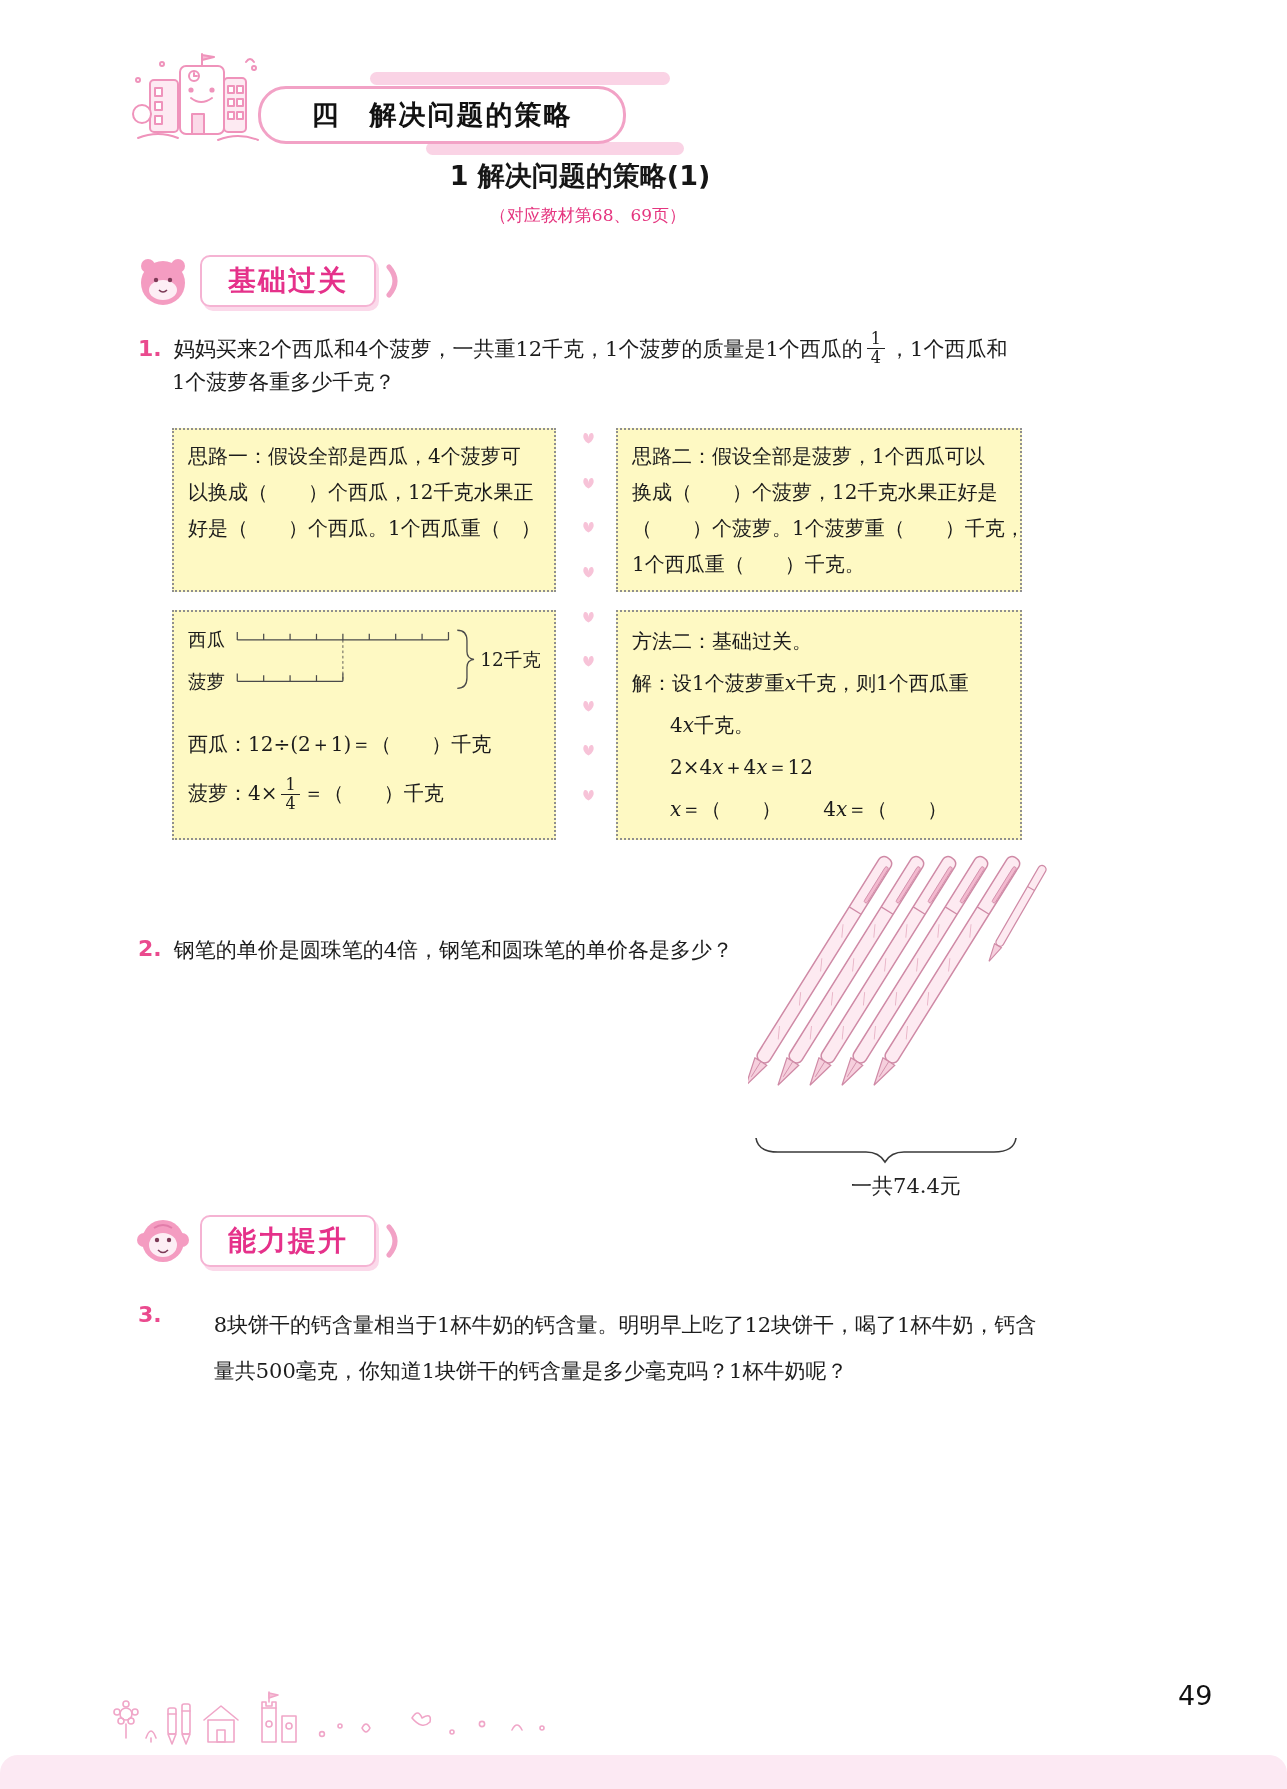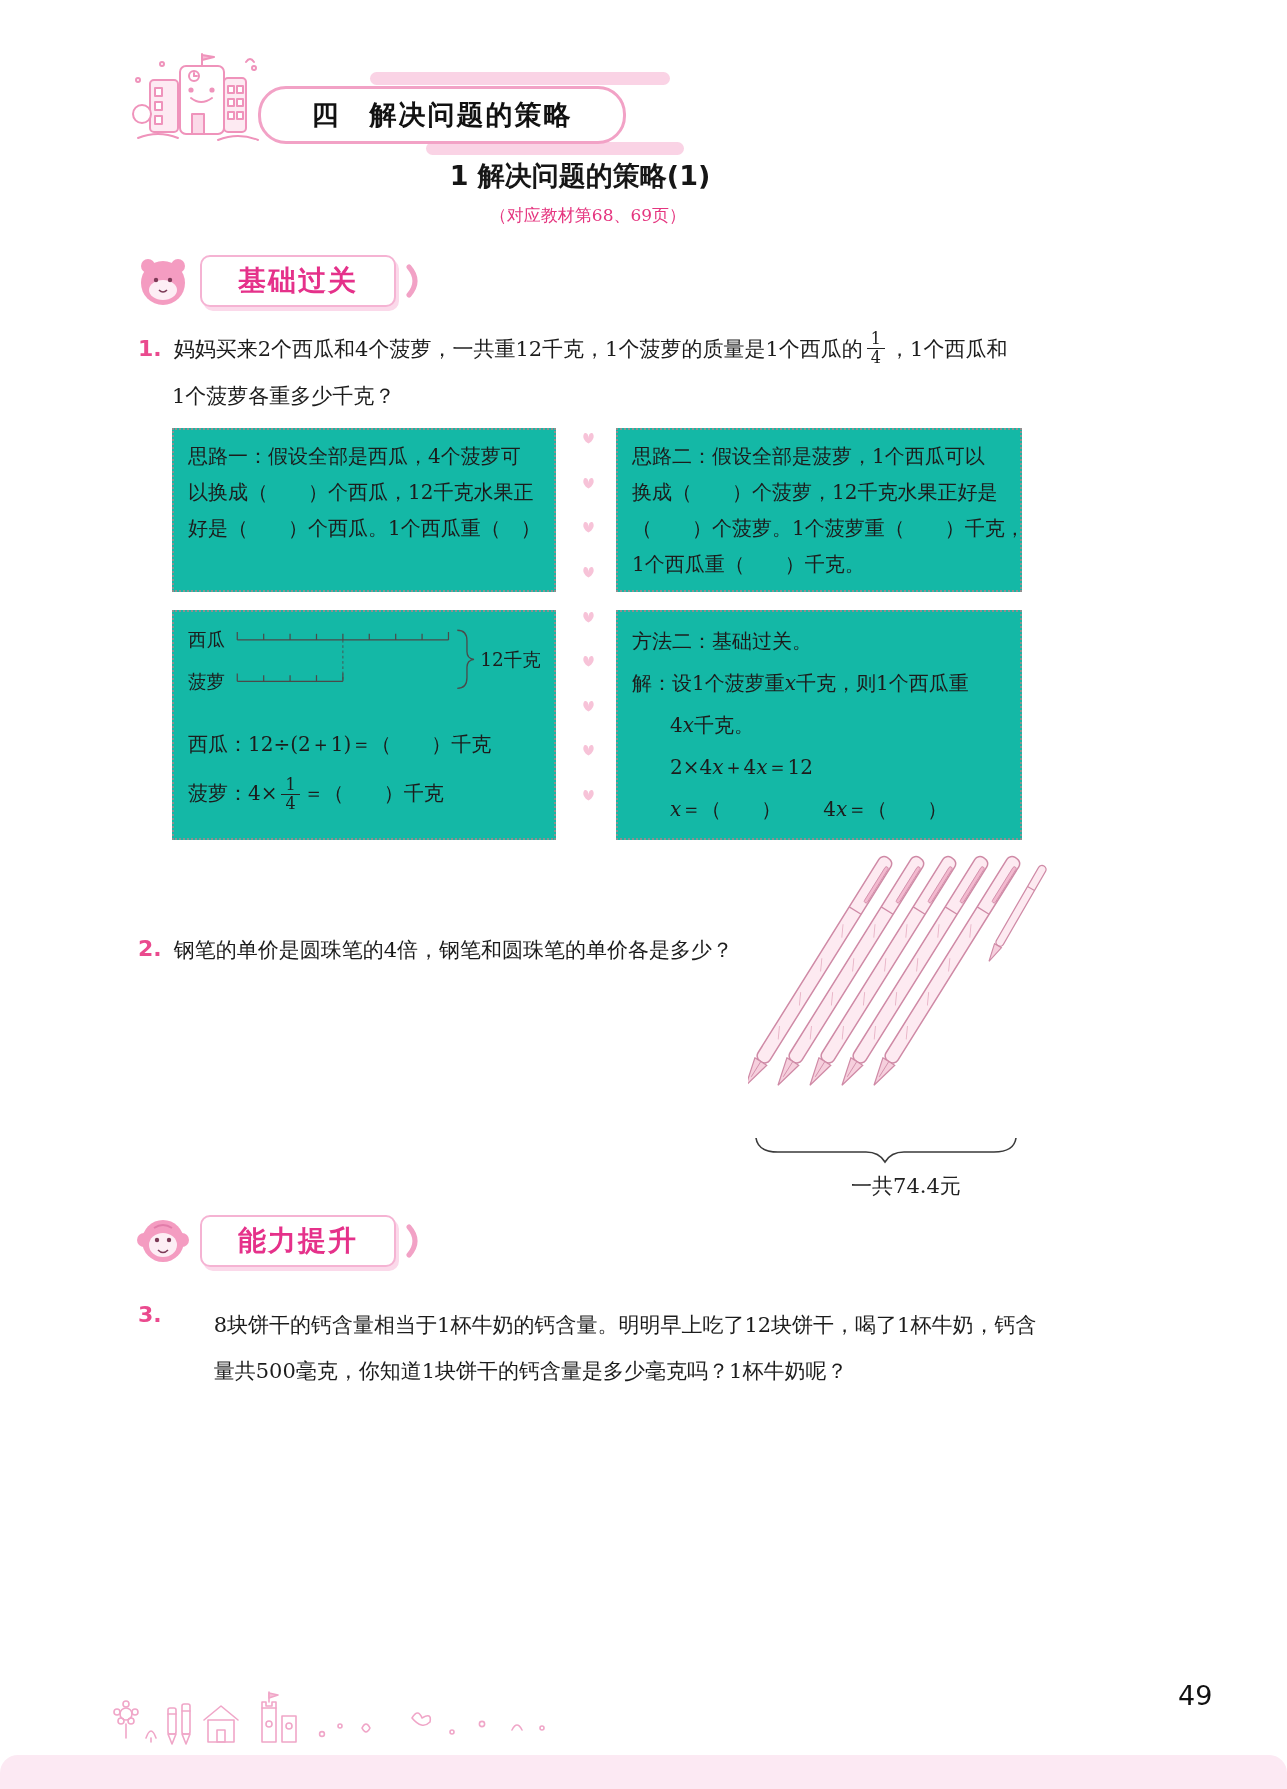--- a/index.html
+++ b/index.html
@@ -25,41 +25,41 @@
     font-family:"DejaVu Sans","Liberation Sans",sans-serif;font-weight:bold;font-size:27px;color:#161616;
   }
   .textbook-ref{position:absolute;left:8px;top:204px;width:1160px;text-align:center;font-size:17px;color:#e5357f;}
 
   
   .section-header{position:absolute;display:flex;align-items:center;gap:10px;}
   .section-header.basic{left:136px;top:254px;}
   .section-header.advanced{left:136px;top:1214px;}
   .section-label{
     border:2px solid #f5b3d3;border-radius:10px;background:#fff;box-shadow:3px 4px 0 #fbd9ea;
-    padding:5px 36px;color:#e5318a;font-family:"DejaVu Sans","Liberation Sans",sans-serif;
+    padding:5px 26px;color:#e5318a;font-family:"DejaVu Sans","Liberation Sans",sans-serif;
     font-weight:bold;font-size:28px;letter-spacing:2px;
   }
 
   
   .prob-num{
     color:#ea4a8e;font-family:"DejaVu Sans","Liberation Sans",sans-serif;font-weight:bold;
     font-size:22px;margin-right:12px;flex:none;
   }
   .p1{position:absolute;left:138px;top:330px;width:1070px;font-size:21px;}
   .p1 .row1{display:flex;align-items:center;white-space:nowrap;}
-  .p1 .row2{margin-left:34px;margin-top:14px;}
+  .p1 .row2{margin-left:34px;}
   .frac{display:inline-block;vertical-align:middle;text-align:center;font-size:16px;line-height:1.15;margin:0 4px;}
   .frac .num{display:block;padding:0 4px;}
   .frac .den{display:block;border-top:1.5px solid #222;padding:0 4px;}
 
   .boxes{
     position:absolute;left:172px;top:428px;
     display:grid;grid-template-columns:384px 406px;column-gap:60px;row-gap:18px;
   }
-  .dotbox{border:2px dotted #8f8f8f;padding:8px 14px;font-size:20px;overflow:hidden;background:#14b8a6;}
+  .dotbox{border:2px dotted #8f8f8f;padding:8px 14px;font-size:20px;overflow:hidden;background:#fef9c3;}
   .dotbox .bline{display:block;line-height:36px;white-space:nowrap;}
   .dotbox .mline{display:block;line-height:42px;white-space:nowrap;}
   .indent{margin-left:38px;}
   .var{font-style:italic;}
   .gap-left{margin-left:42px;}
 
   .sprouts{position:absolute;left:580px;top:430px;height:372px;display:flex;flex-direction:column;justify-content:space-between;}
 
   .p2{position:absolute;left:138px;top:936px;width:1070px;font-size:21px;display:flex;white-space:nowrap;}
   .pens{position:absolute;left:748px;top:850px;}

